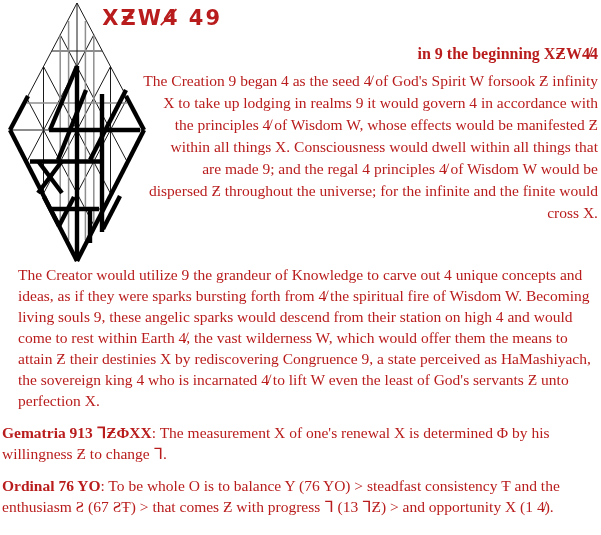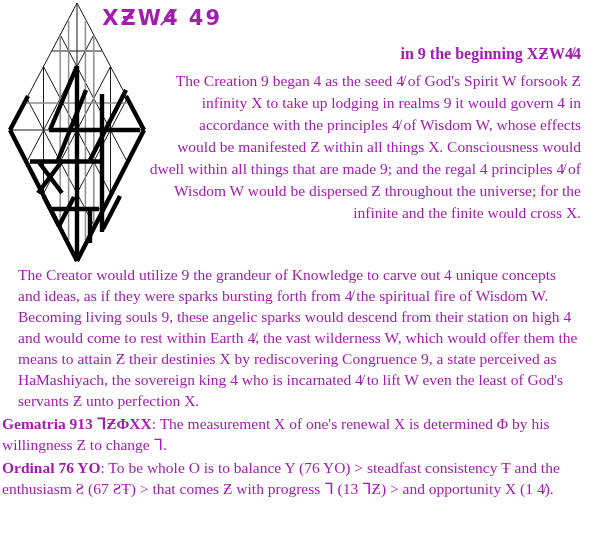--- a/index.html
+++ b/index.html
@@ -1,21 +1,21 @@
 <!DOCTYPE html>
 <html><head>
 <meta charset="utf-8">
 <style>
   html,body{margin:0;padding:0;background:#fff;}
   .page{
     position:relative;
     width:601px;height:535px;
     box-sizing:border-box;
-    padding:0 20px 0 2px;
-    background:#fff;color:#a21caf;
+    padding:0 3px 0 2px;
+    background:#fff;color:#b91c1c;
     font-family:"Liberation Serif","DejaVu Serif",serif;
     font-size:15.5px;
     overflow:hidden;
   }
   .diamond-float{
     float:left;
     width:152px;height:264px;
     shape-outside:polygon(49% 0%,96% 49%,49% 100%,4% 49%);
     shape-margin:6px;
     margin-right:4px;
@@ -39,21 +39,21 @@
     margin:7px 0 0 0;
     text-align:right;
     line-height:22px;
   }
   .p2{
     clear:left;
     margin:10px 0 0 16px;
     line-height:21px;
   }
   .p3,.p4{
-    margin:2px 0 0 0;
+    margin:11px 0 0 0;
     line-height:21px;
   }
   svg line,svg path{vector-effect:non-scaling-stroke;}
 </style>
 </head>
 <body>
 
 <div class="page">
 
   <div class="diamond-float">

